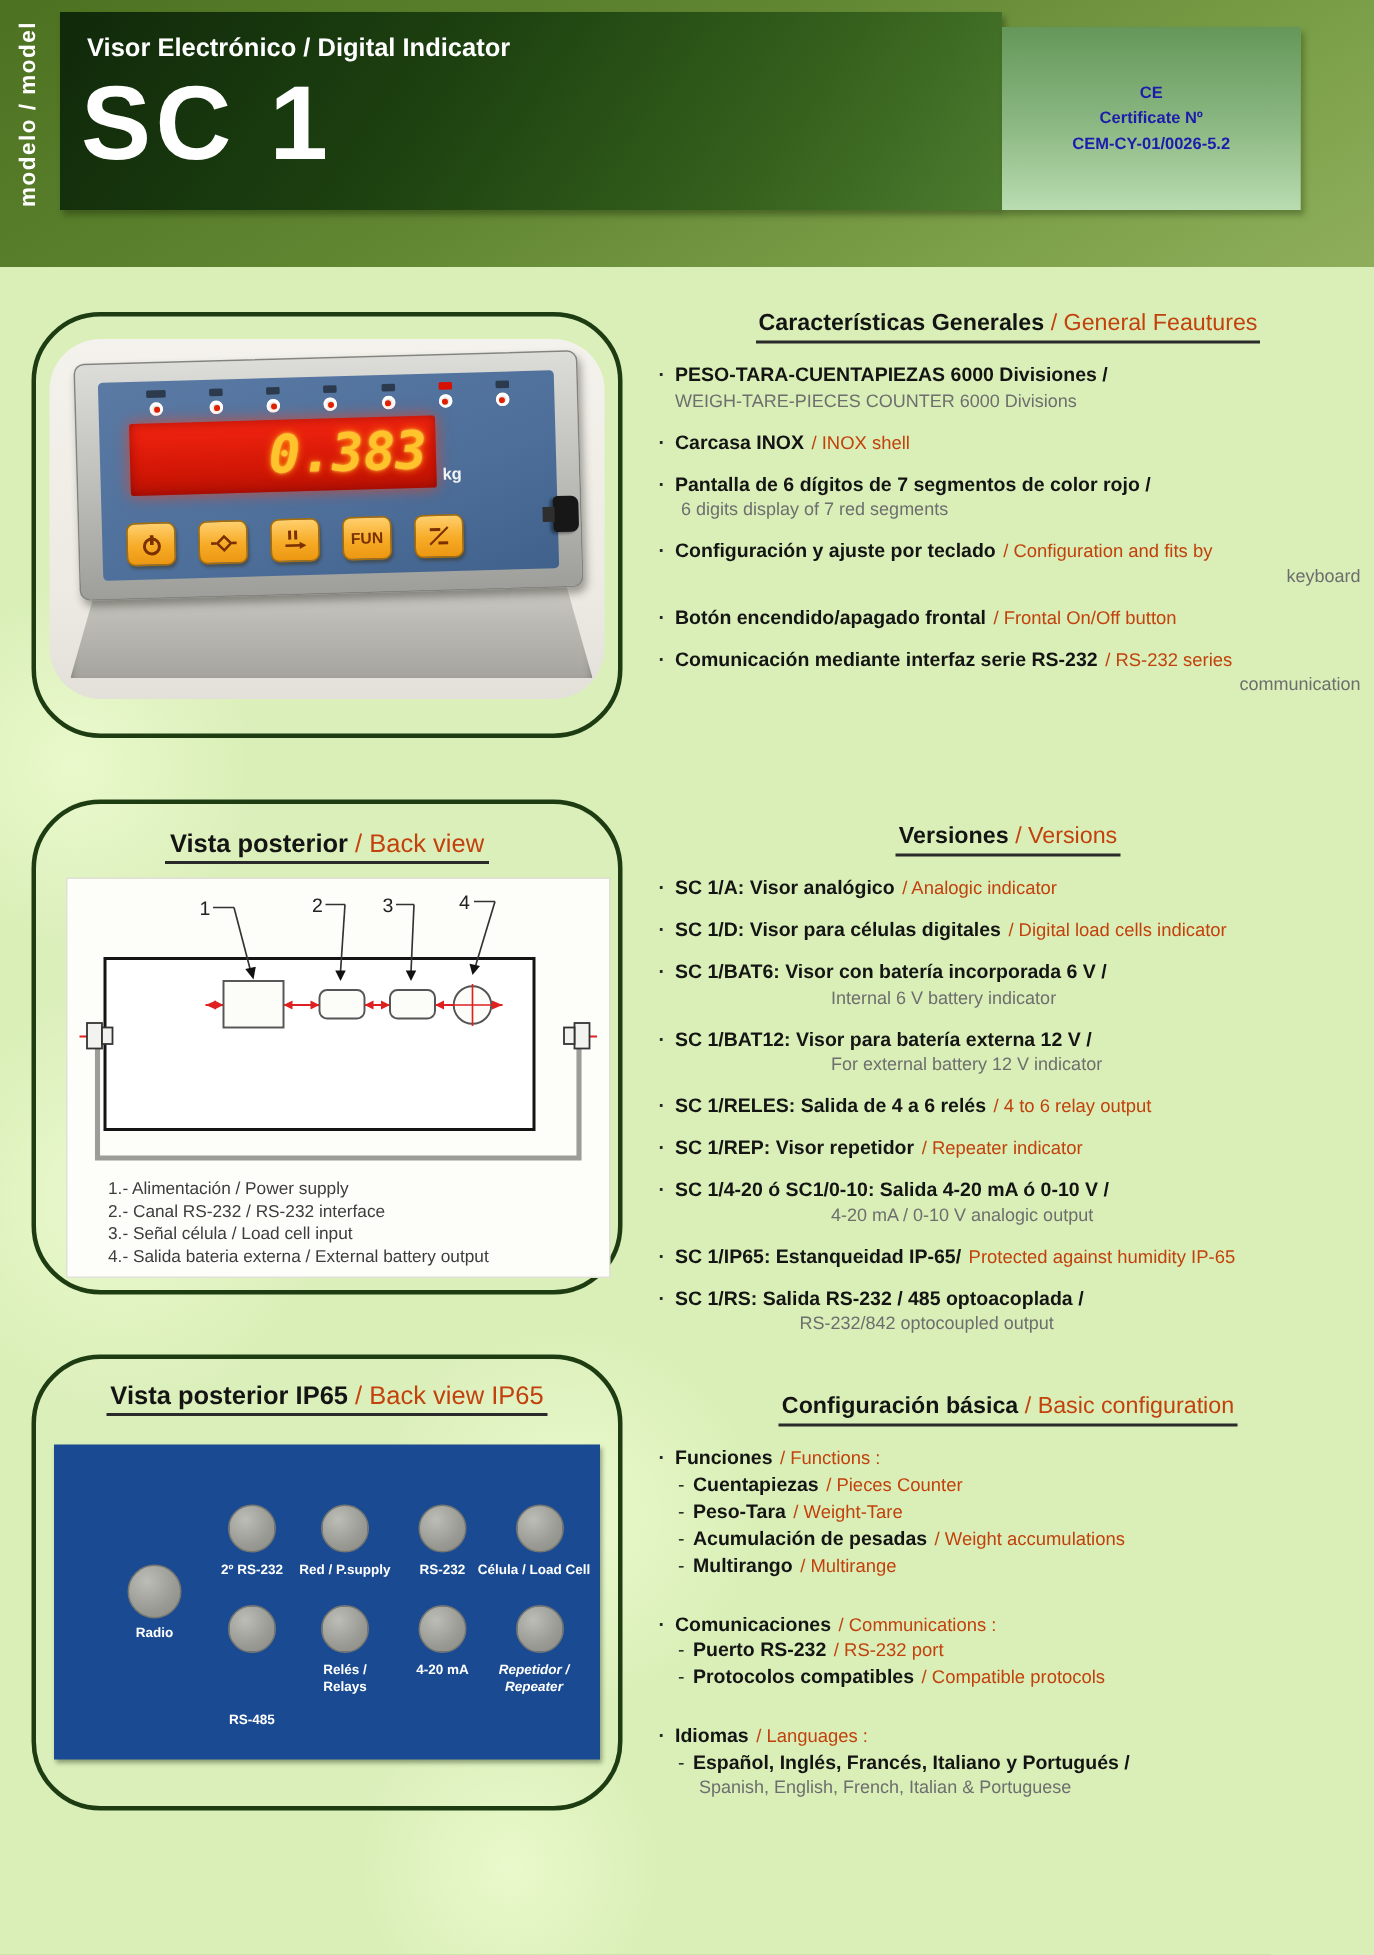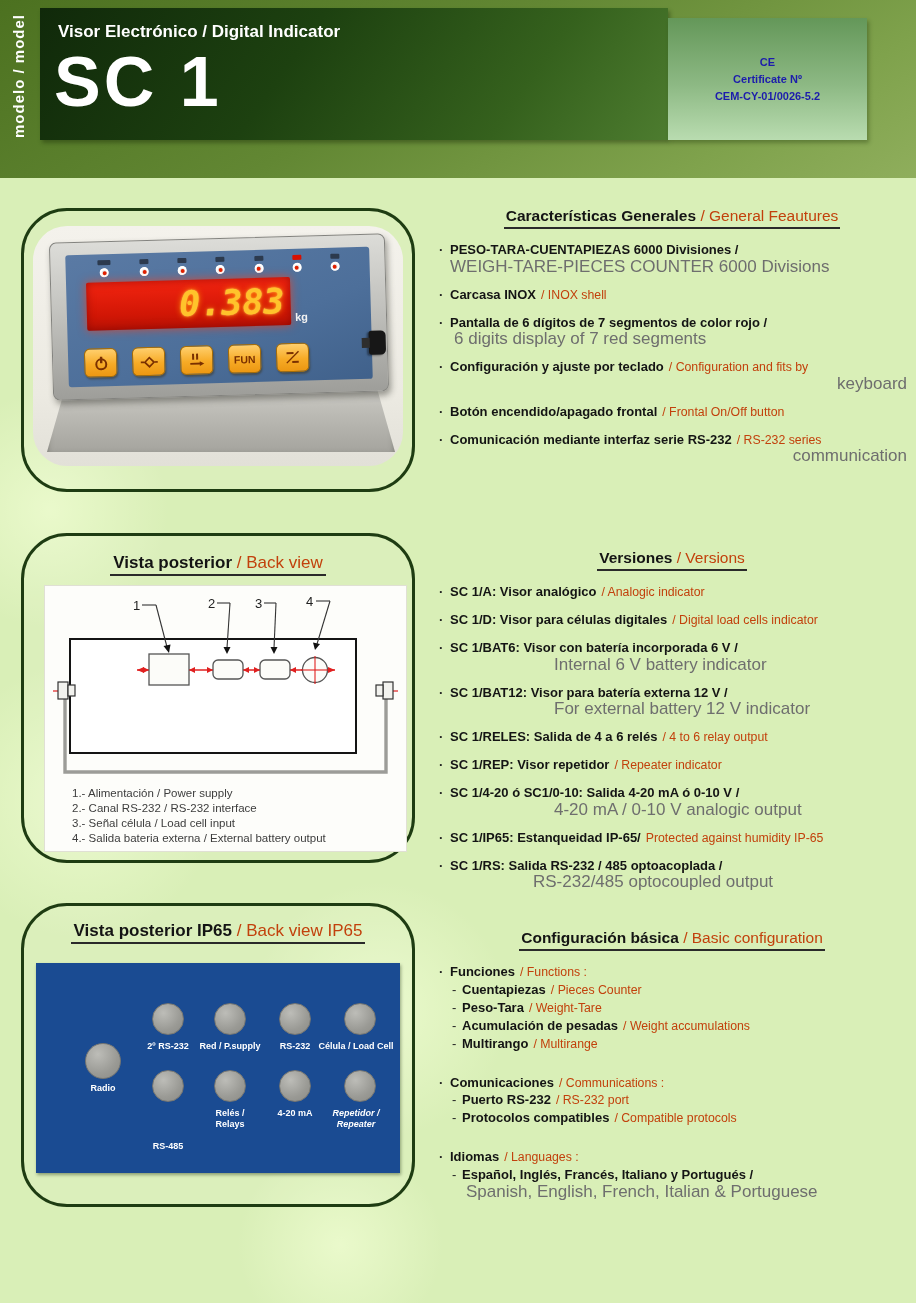--- a/index.html
+++ b/index.html
@@ -96,21 +96,21 @@
           text-align:center; white-space:pre-line; line-height:11px; }
 
   
   .section { position:absolute; left:437px; width:470px; }
   .sec-head { text-align:center; font-size:15.5px; margin-bottom:13px; }
   .sec-head .ti { display:inline-block; border-bottom:2px solid #2a2a2a; padding:0 2px 2px; }
   .sec-item { position:relative; padding-left:13px; font-size:13px; line-height:16.5px; margin-bottom:11.5px; }
   .sec-item::before { content:"·"; position:absolute; left:2px; top:0; font-weight:bold; color:#222; }
   .sec-item .b { font-size:13px; }
   .sec-item .g { font-size:12.3px; margin-left:5px; }
-  .cont { display:block; font-size:17px; color:#6e6e6e; margin-left:0; }
+  .cont { display:block; font-size:12px; color:#6e6e6e; margin-left:0; }
   .c-right { text-align:right; }
   .c-i83  { padding-left:83px; }
   .c-i104 { padding-left:104px; }
   .c-i4   { padding-left:4px; }
   .sub { position:relative; padding-left:12px; font-size:13px; line-height:17px; }
   .sub::before { content:"-"; position:absolute; left:2px; top:0; color:#222; }
   #sec-features { top:207px; }
   #sec-versions { top:549px; }
   #sec-config   { top:929px; }
   .group { margin-bottom:22px; }
@@ -365,21 +365,21 @@
     </div>
     <div class="sec-item">
       <span class="b">SC 1/4-20 ó SC1/0-10: Salida 4-20 mA ó 0-10 V /</span>
       <span class="cont c-i104">4-20 mA / 0-10 V analogic output</span>
     </div>
     <div class="sec-item">
       <span class="b">SC 1/IP65: Estanqueidad IP-65/</span><span class="g">Protected against humidity IP-65</span>
     </div>
     <div class="sec-item">
       <span class="b">SC 1/RS: Salida RS-232 / 485 optoacoplada /</span>
-      <span class="cont c-i83">RS-232/485 optocoupled output</span>
+      <span class="cont c-i83">RS-232/842 optocoupled output</span>
     </div>
   </div>
 
   <div class="section" id="sec-config">
     <div class="sec-head">
       <span class="ti"><span class="b">Configuración básica</span>
       <span class="g">/ Basic configuration</span></span>
     </div>
 
     <div class="sec-item group">

